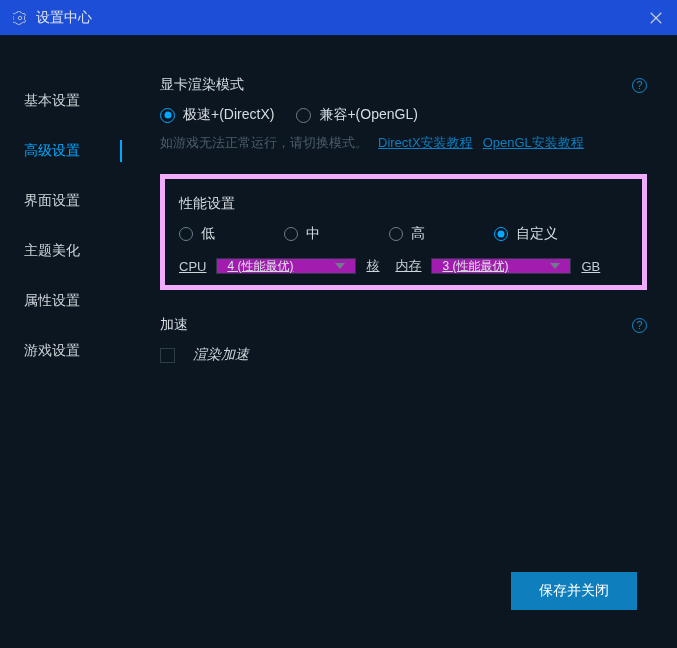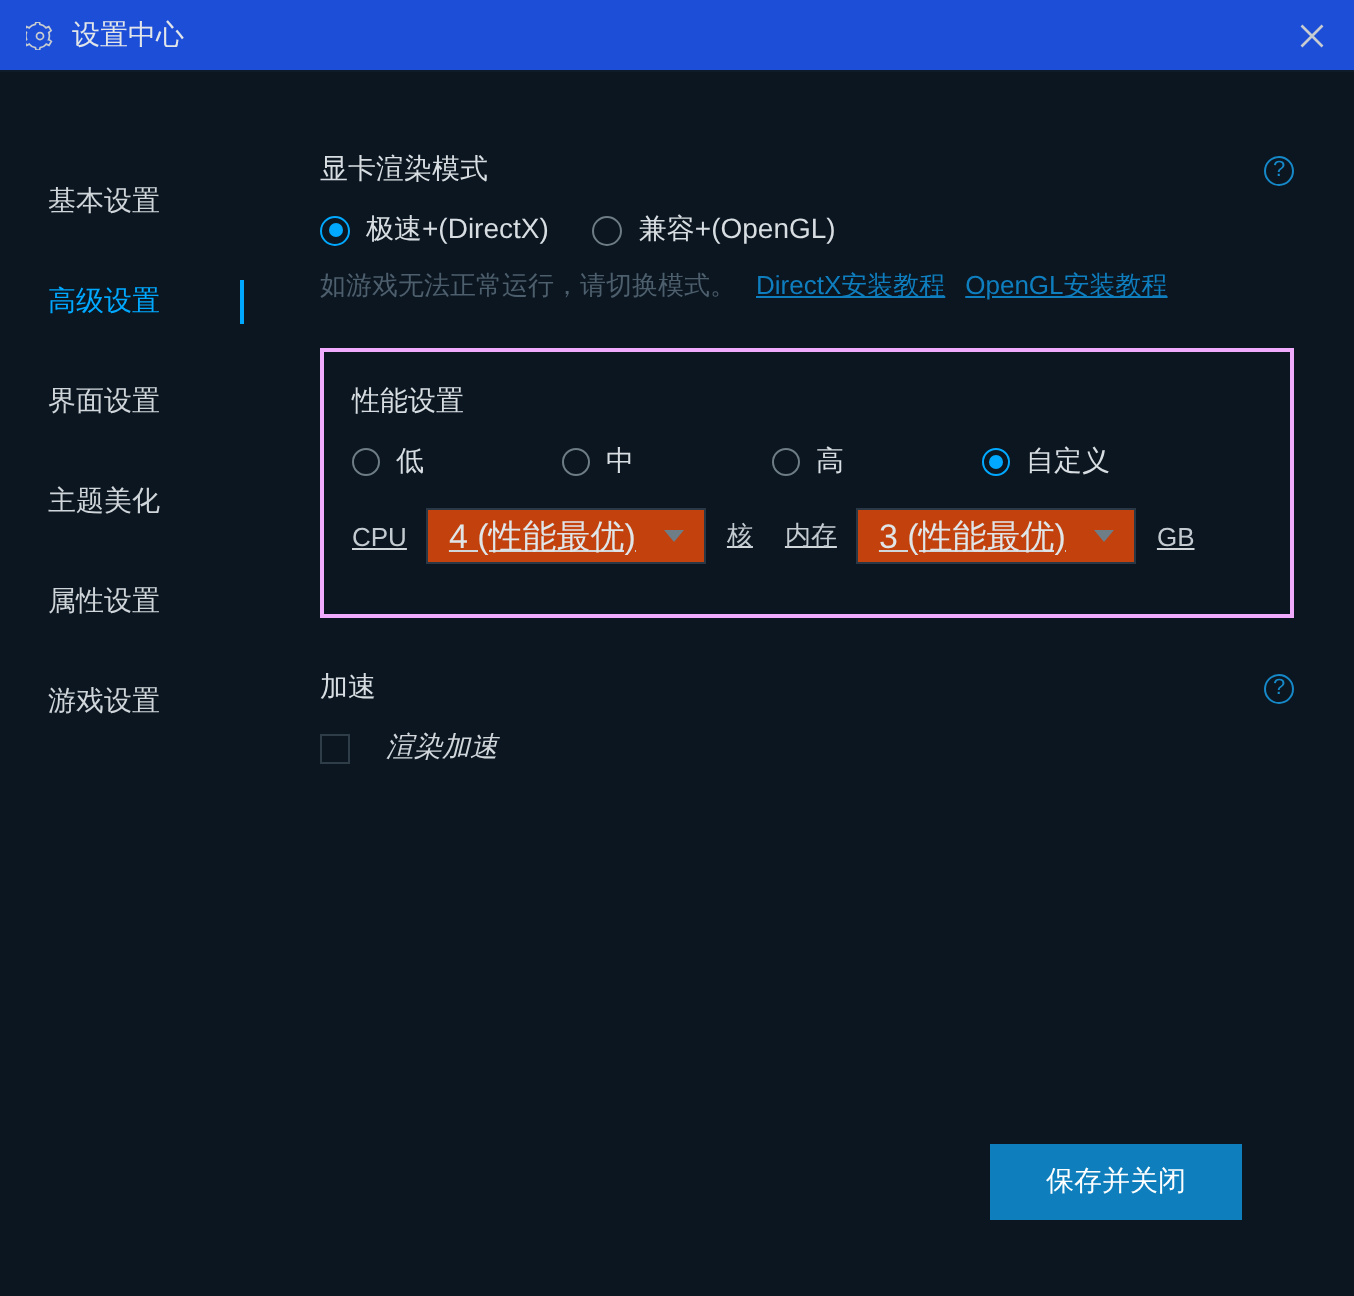--- a/index.html
+++ b/index.html
@@ -54,48 +54,48 @@
     content:""; position:absolute; left:50%; top:50%;
     width:7px;height:7px;border-radius:50%; background:#00a9ff;
     transform:translate(-50%,-50%);
   }
   .radio.small .dot { width:14px;height:14px; }
 
   .hint-row { font-size:13px; color:#4d5e6c; display:flex; align-items:center; gap:10px; margin-top:6px;}
   .hint-row a { color:#0f7ebf; text-decoration:underline; cursor:pointer; }
 
   .red-box {
-    border:2px solid #f0abfc; margin-top:22px;
-    padding:16px 14px 25px 14px;
+    border:5px solid #f0abfc; margin-top:22px;
+    padding:16px 14px 10px 14px;
   }
   .perf-radios { display:flex; gap:0; margin:12px 0 14px 0; }
   .perf-radios .radio { width:105px; }
   .perf-radios .radio.last { width:auto; }
 
   .dd-row { display:flex; align-items:center; gap:10px;text-decoration:underline; }
   .dd-label { color:#c4cbd0; font-size:13px; }
   .dd {
-    height:28px; min-width:140px; background:#c2410c;
+    height:16px; min-width:140px; background:#a21caf;
     border:1px solid #2a3744; display:flex; align-items:center;
     padding:0 10px; justify-content:space-between; cursor:pointer;
-    color:#e0e5e8; font-size:17px;
+    color:#e0e5e8; font-size:12px;
   }
   .dd .caret {
     width:0;height:0;border-left:5px solid transparent;border-right:5px solid transparent;
     border-top:6px solid #6f7d87;
   }
 
   .accel { margin-top:26px; }
   .chk-row { display:flex; align-items:center; gap:18px; margin-top:10px;font-style:italic;}
   .chk {
     width:15px;height:15px;border:1.5px solid #2f3d49;background:transparent;cursor:pointer;
   }
 
   .footer {
-    position:absolute; right:56px; bottom:38px;
+    position:absolute; right:40px; bottom:38px;
   }
   .primary-btn {
     background:#0e7fbc; color:#fff; border:none;
     padding:10px 28px; font-size:14px; cursor:pointer;
     font-family:inherit;
   }
 </style>
 </head>
 <body>
 

